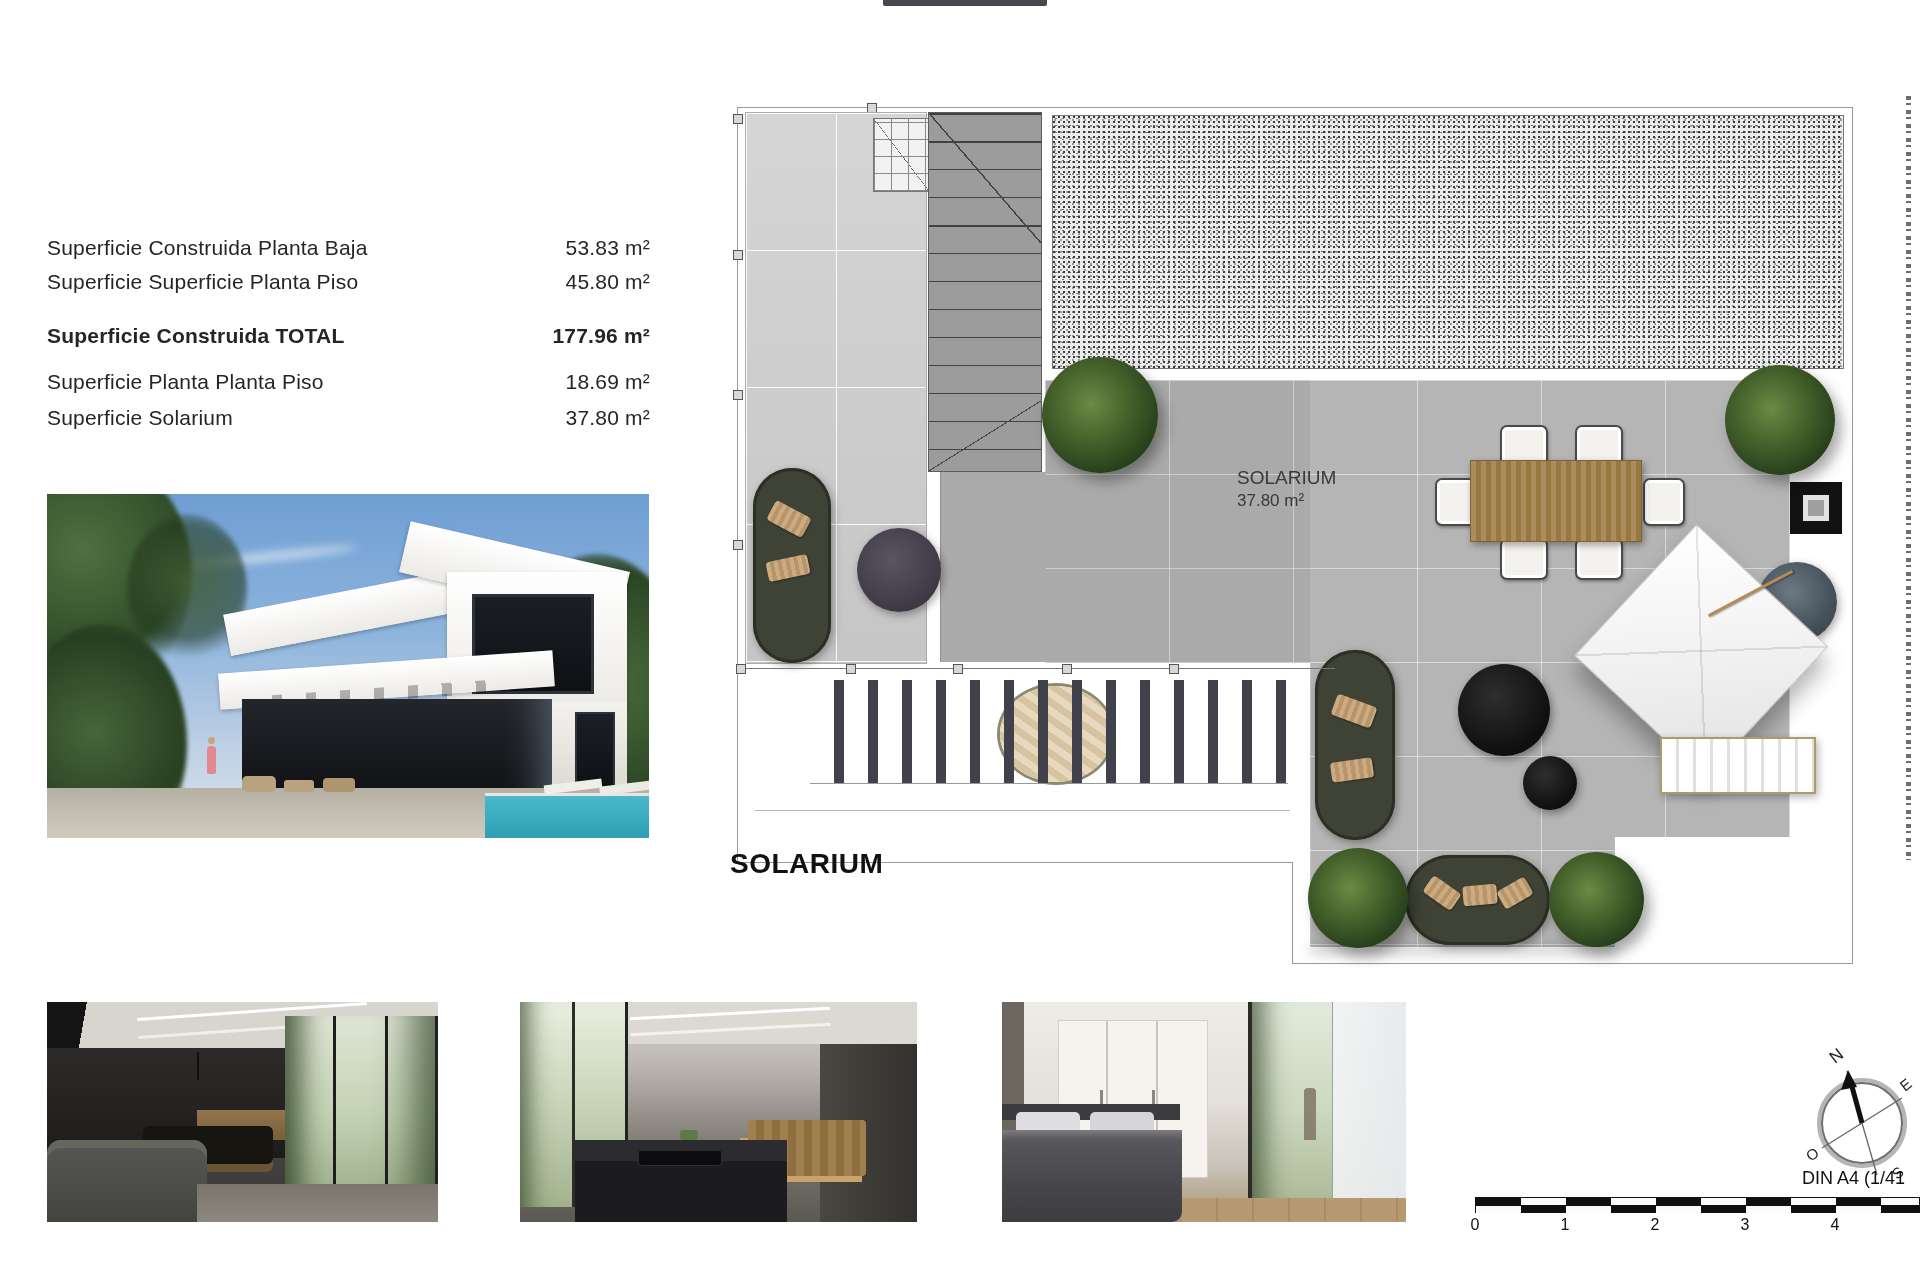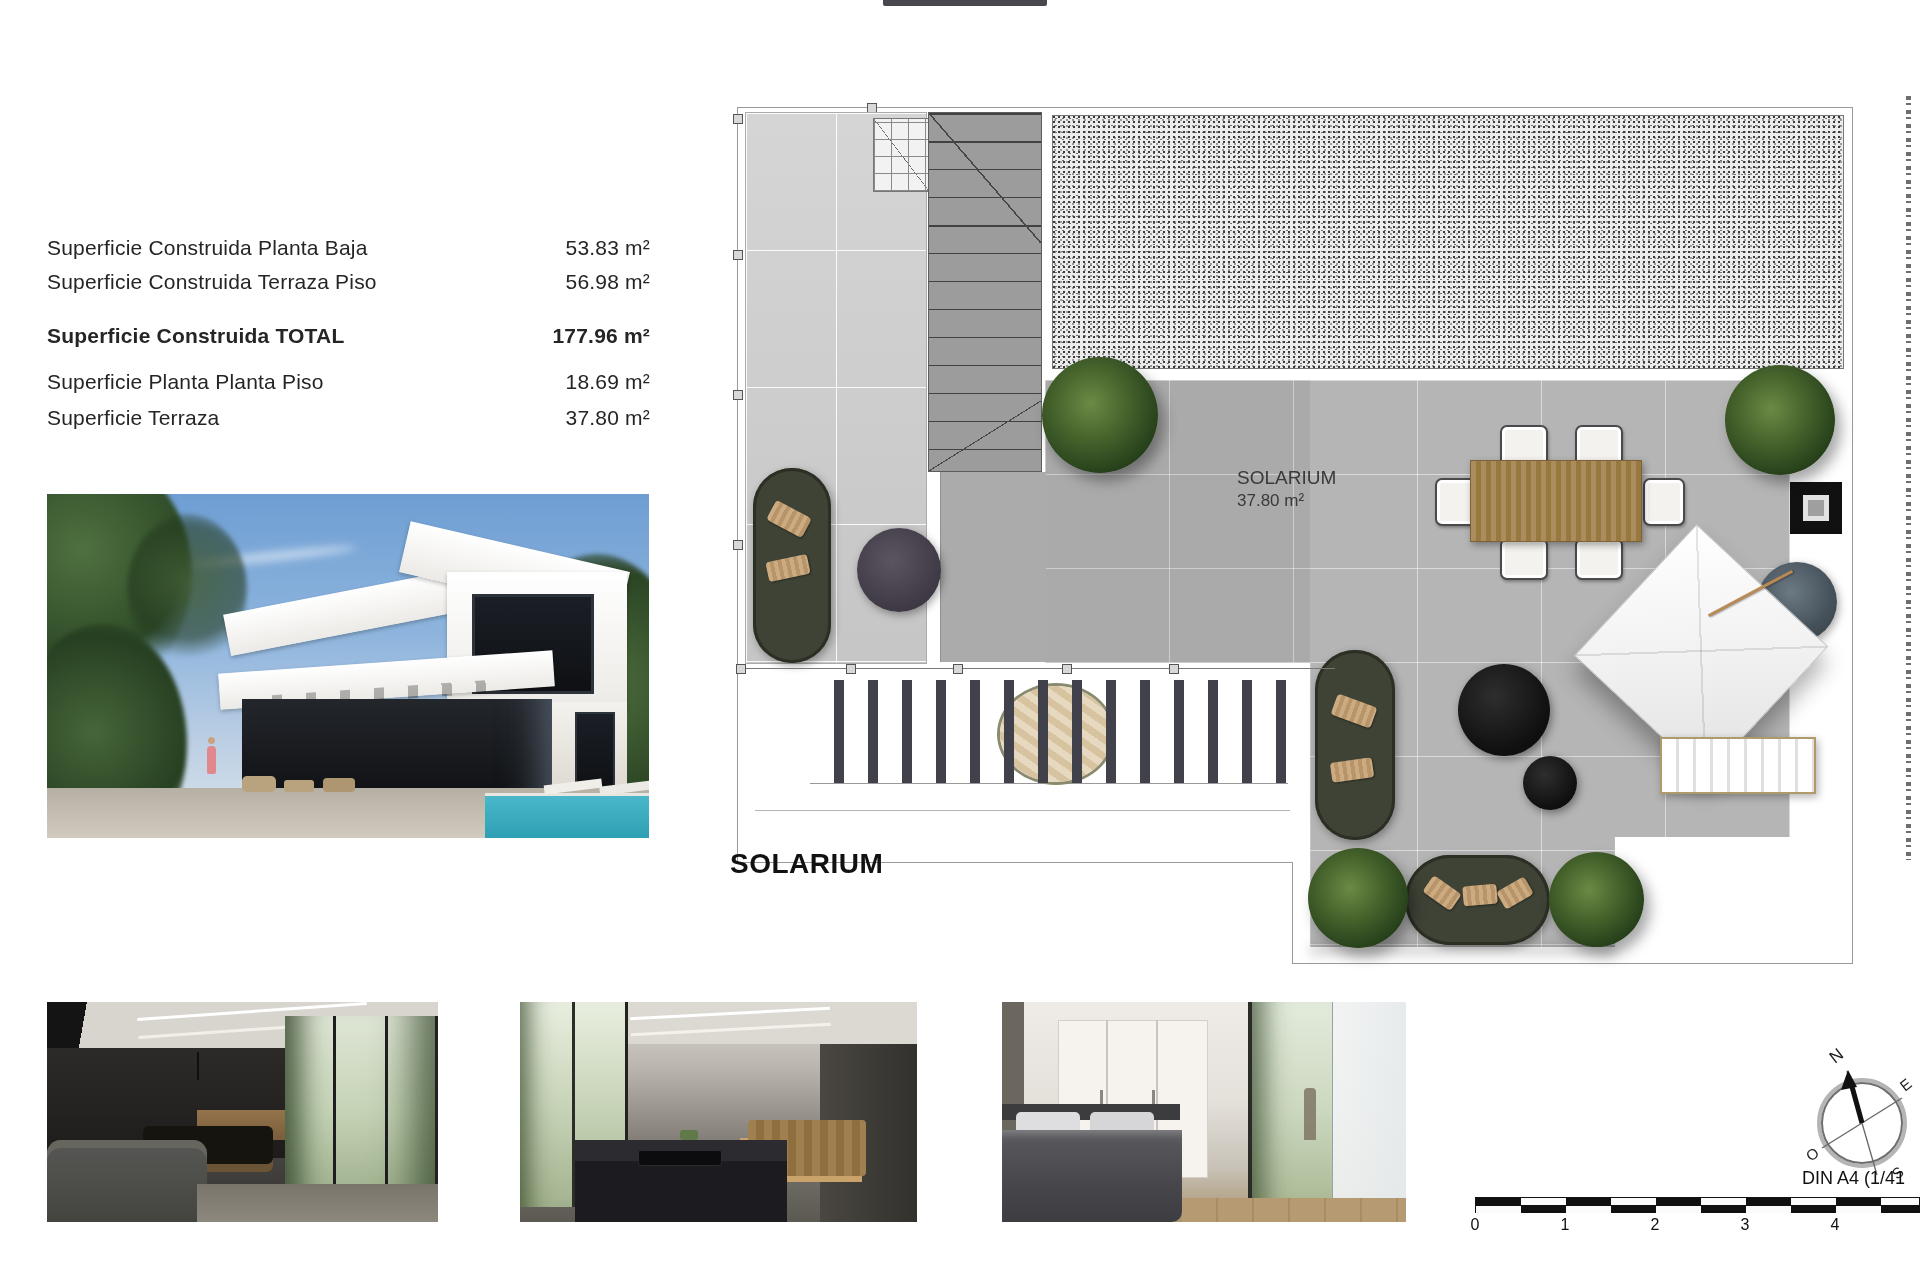--- a/index.html
+++ b/index.html
@@ -98,33 +98,33 @@
 
 <div id="page">
 
   <div id="topbar" class="abs"></div>
 
   <div class="srow" style="top:236px;">
     <span>Superficie Construida Planta Baja</span>
     <span>53.83 m²</span>
   </div>
   <div class="srow" style="top:270px;">
-    <span>Superficie Construida Terraza Piso</span>
-    <span>56.98 m²</span>
+    <span>Superficie Superficie Planta Piso</span>
+    <span>45.80 m²</span>
   </div>
   <div class="srow bold" style="top:324px;">
     <span>Superficie Construida TOTAL</span>
     <span>177.96 m²</span>
   </div>
   <div class="srow" style="top:370px;">
     <span>Superficie Planta Planta Piso</span>
     <span>18.69 m²</span>
   </div>
   <div class="srow" style="top:406px;">
-    <span>Superficie Terraza</span>
+    <span>Superficie Solarium</span>
     <span>37.80 m²</span>
   </div>
 
   <div id="villa" class="abs">
     <div class="sky"></div>
     <div class="blob" style="left:140px;top:58px;width:170px;height:9px;background:rgba(255,255,255,.55);transform:rotate(-6deg);filter:blur(4px);"></div>
     <div class="blob" style="left:-55px;top:-40px;width:200px;height:240px;background:radial-gradient(circle at 45% 40%,#4f7140,#2f4c28 58%,rgba(20,40,18,0) 75%);"></div>
     <div class="blob" style="left:-30px;top:130px;width:170px;height:240px;background:radial-gradient(circle at 45% 45%,#46663a,#263f21 60%,rgba(15,30,12,0) 78%);"></div>
     <div class="blob" style="left:80px;top:20px;width:120px;height:150px;background:radial-gradient(circle at 50% 45%,rgba(64,92,52,.85),rgba(35,58,30,.6) 55%,rgba(15,30,12,0) 75%);"></div>
     <div class="blob" style="left:455px;top:60px;width:190px;height:290px;background:radial-gradient(circle at 55% 45%,#4c6b3c,#2b4524 60%,rgba(15,30,12,0) 80%);"></div>

